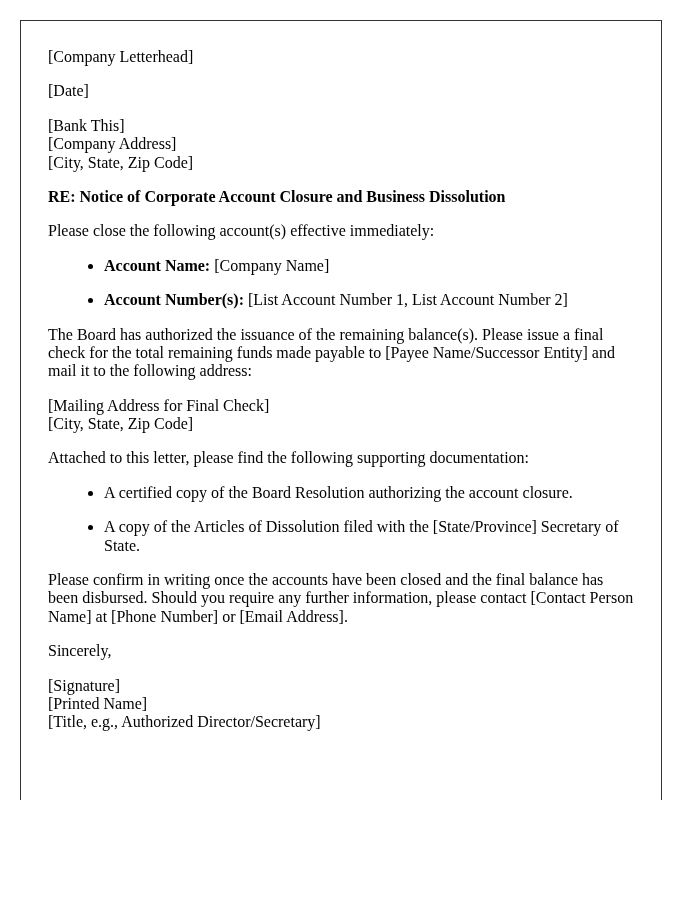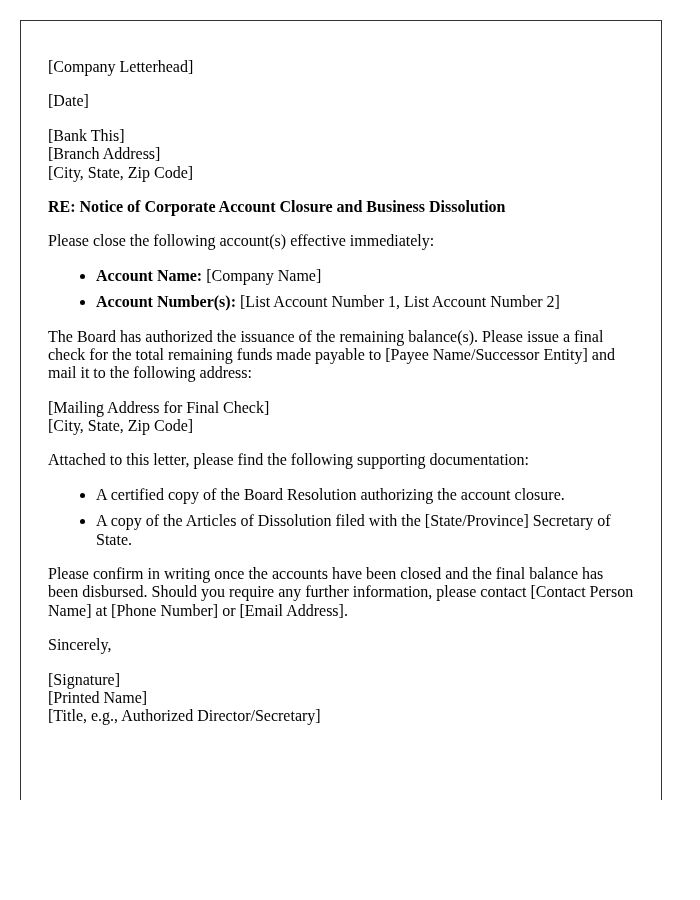--- a/index.html
+++ b/index.html
@@ -18,48 +18,48 @@
   }
   .letter-frame {
     position: absolute;
     left: 20px;
     top: 20px;
     width: 642px;
     height: 780px;
     box-sizing: border-box;
     border: 1px solid #333333;
     border-bottom: none;
-    padding: 21px 25px 0 27px;
+    padding: 11px 25px 0 27px;
     background: #ffffff;
   }
   .letter-frame p {
     margin: 16px 0;
   }
   .letter-frame ul {
     margin: 16px 0;
     padding-left: 40px;
   }
   .letter-frame li {
-    margin: 8px;
+    margin: 16px;
     font-family: Liberation Serif, serif;
   }
   .subject {
     font-weight: bold;
   }
 </style>
 </head>
 <body>
 
 <div class="letter-frame">
 
   <p>[Company Letterhead]</p>
 
   <p>[Date]</p>
 
-  <p><span>[Bank This]</span><br><span>[Branch Address]</span><br><span>[City, State, Zip Code]</span></p>
+  <p><span>[Bank This]</span><br><span>[Company Address]</span><br><span>[City, State, Zip Code]</span></p>
 
   <p class="subject">RE: Notice of Corporate Account Closure and Business Dissolution</p>
 
 
 
   <p>Please close the following account(s) effective immediately:</p>
 
   <ul>
     <li><strong>Account Name:</strong> <span>[Company Name]</span></li>
     <li><strong>Account Number(s):</strong> <span>[List Account Number 1, List Account Number 2]</span></li>

